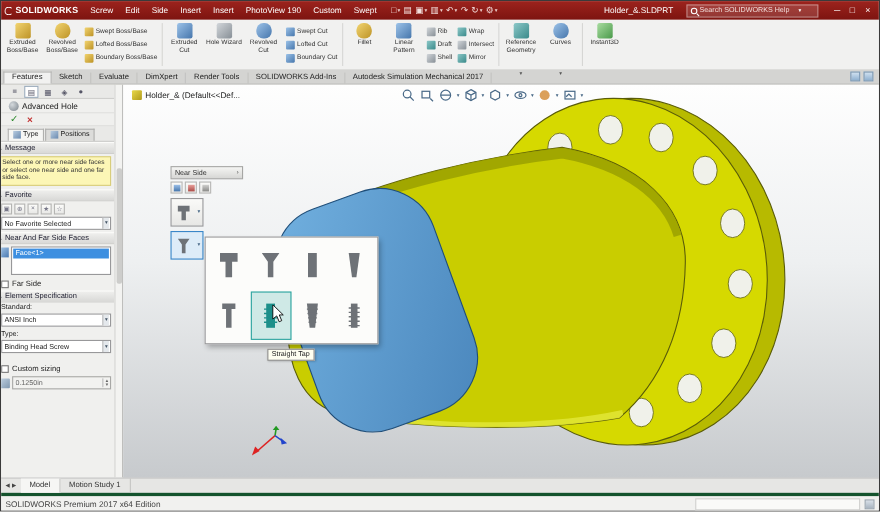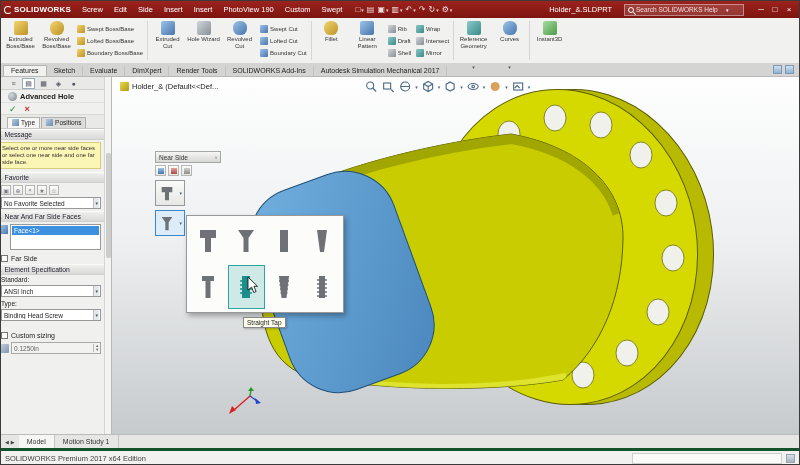--- a/index.html
+++ b/index.html
@@ -55,21 +55,21 @@
 .main{display:flex;height:357px}
 .pm{width:103px;background:#f0f0ee;position:relative;overflow:hidden;font-size:7px;color:#222}
 .pm-inner{margin-left:-6px;width:109px}
 .pm-scroll{width:8px;background:#f3f3f1;border-left:1px solid #d4d4d2;border-right:1px solid #b8b8b6;position:relative}
 .pm-thumb{position:absolute;left:1px;top:76px;width:5px;height:105px;background:#cdcdcb;border-radius:2px}
 .pm-tabs{display:flex;gap:2px;background:#e9e9e7;border-bottom:1px solid #cfcfcd;padding:1px 2px 0 12px;height:13px;align-items:center}
 .ptab{width:13px;height:11px;display:flex;align-items:center;justify-content:center;font-size:7px;color:#556;border:1px solid transparent;cursor:default}
 .ptab.active{background:#fff;border-color:#9ab}
 .pm-titlerow{display:flex;align-items:center;gap:3px;height:13px;padding-left:13px;border-bottom:1px solid #e0e0de}
 .ah-icon{width:9px;height:9px;border-radius:50%;background:radial-gradient(circle at 35% 35%,#d4d9dd,#79828a);flex:none}
-.pm-title{font-size:7.5px;font-weight:bold;color:#222}
+.pm-title{font-size:7.5px;font-weight:normal;color:#222}
 .okrow{display:flex;gap:8px;padding-left:14px;height:12px;align-items:center;border-bottom:1px solid #d8d8d6}
 .ok{color:#2d8a2d;font-weight:bold;font-size:9px;cursor:default}
 .cancel{color:#c23030;font-weight:bold;font-size:9px;cursor:default}
 .tp-tabs{display:flex;padding-left:12px;gap:1px;height:14px;align-items:flex-end;background:#e9e9e7;border-bottom:1px solid #c8c8c6}
 .tp{display:flex;gap:2px;align-items:center;font-size:6.5px;padding:1px 4px 2px;border:1px solid #b0b0ae;border-bottom:none;background:#dcdcda;cursor:default}
 .tp.active{background:#f6f6f4}
 .tp-ic{width:7px;height:7px;background:linear-gradient(135deg,#b8cce0,#6a8ab0);flex:none}
 .sect{height:11px;background:linear-gradient(#efefed,#d9d9d7);display:flex;align-items:center;gap:3px;padding-left:4px;font-size:6.8px;color:#223;border-top:1px solid #fbfbf9;border-bottom:1px solid #cfcfcd;cursor:default;white-space:nowrap;overflow:hidden}
 .chev{font-size:5px;color:#667}
 .msg{margin:2px 3px 3px 4px;background:#fcf6b6;border:1px solid #d8cd7c;padding:2px;font-size:6px;line-height:7px;color:#333}

